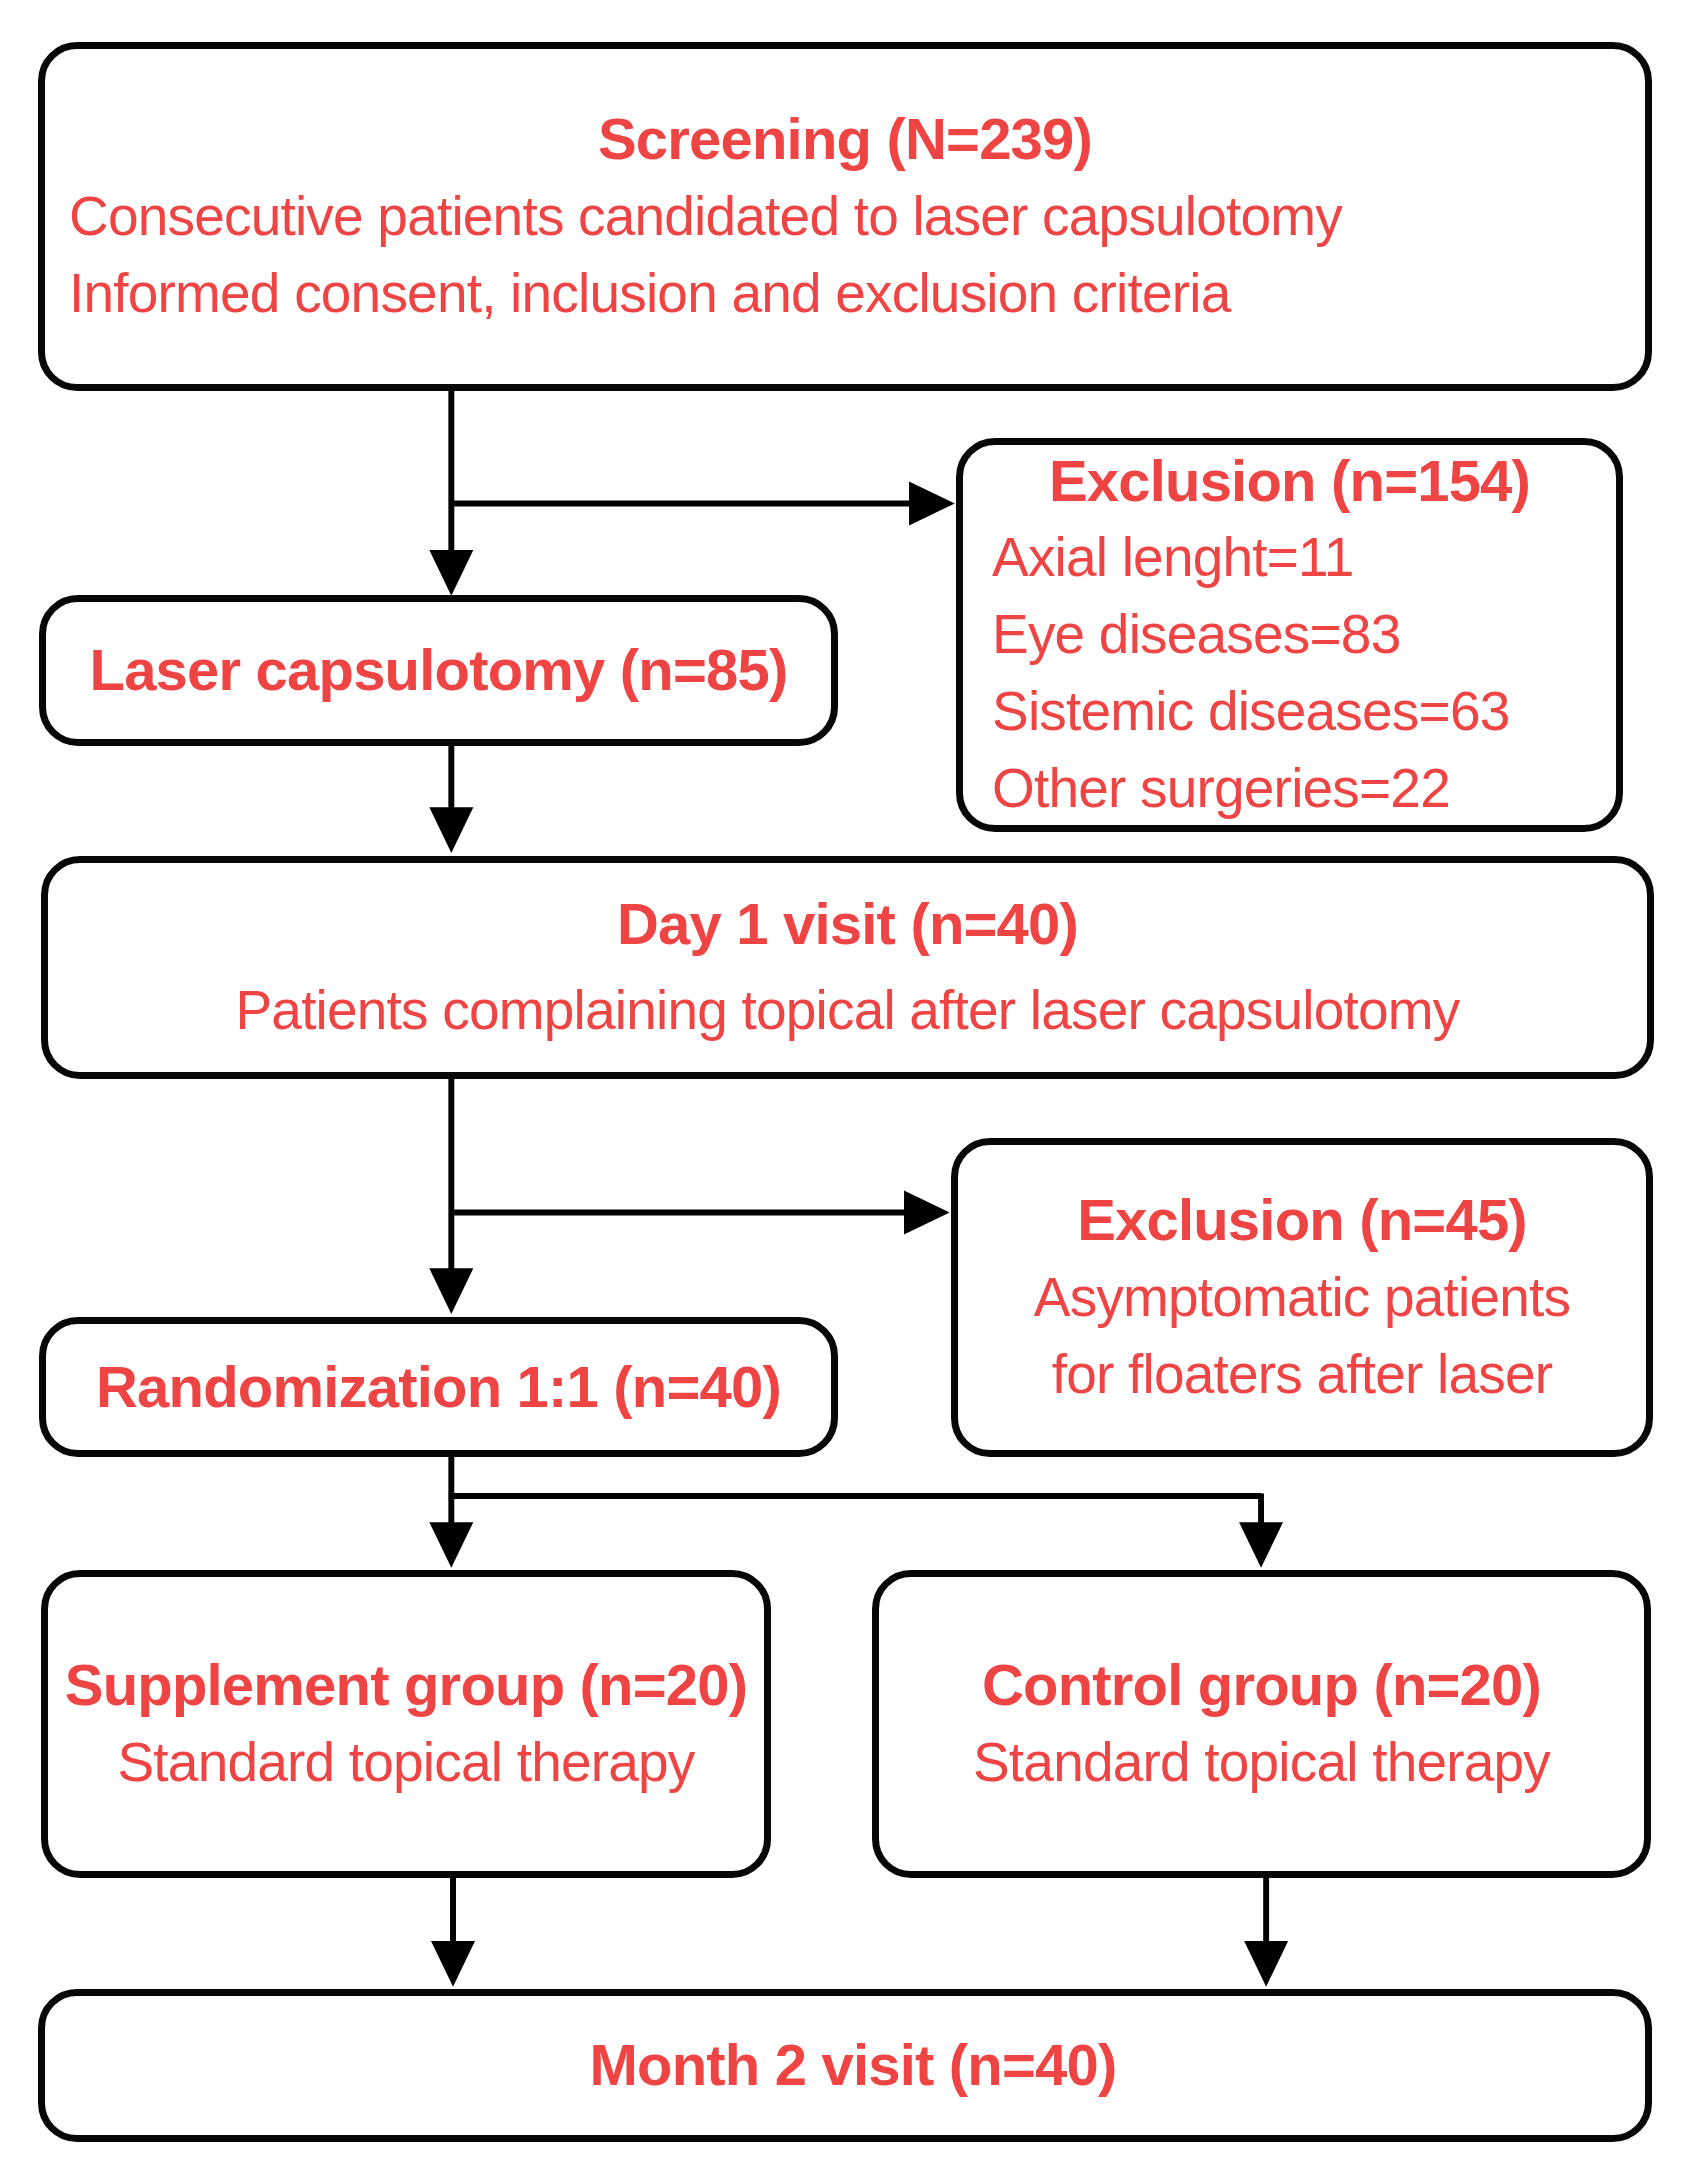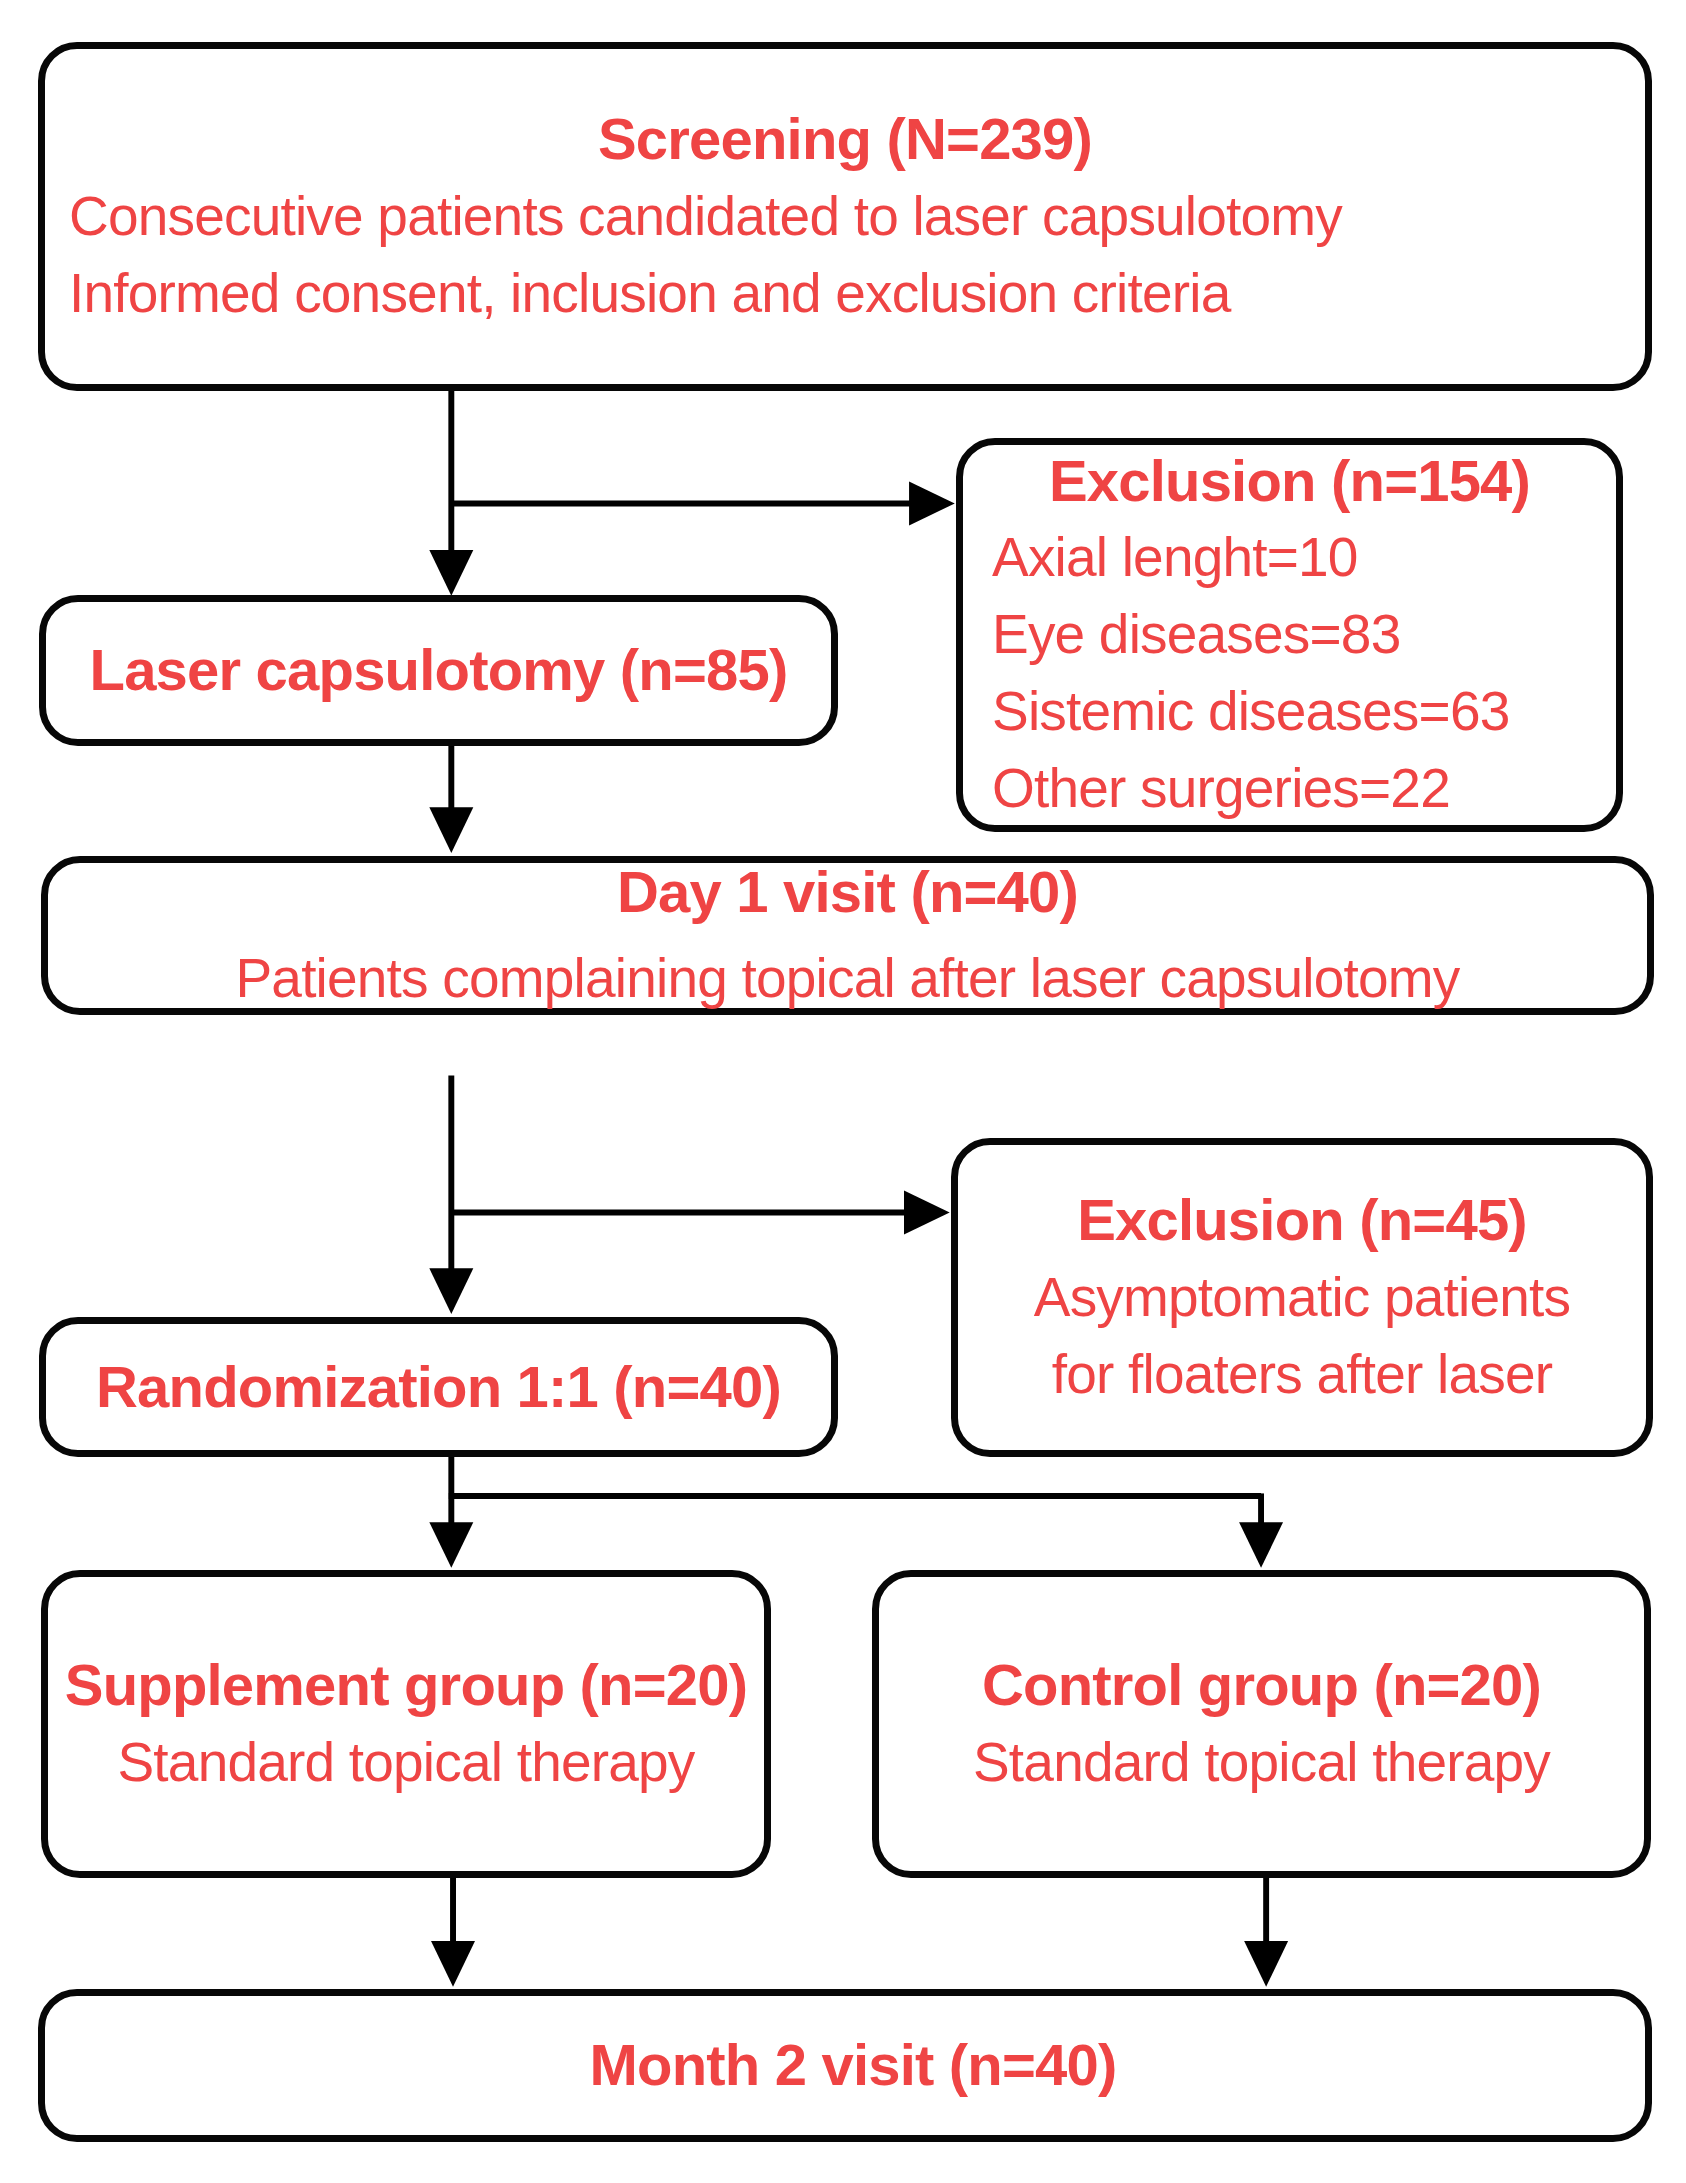--- a/index.html
+++ b/index.html
@@ -53,21 +53,21 @@
     align-items: flex-start;
   }
   .ital { font-style: italic; }
 
   
   #box-screening   { left: 38px;   top: 42px;   width: 1614px; height: 349px; padding: 6.8px 24px; }
   #box-screening .bt { width: 100%; }
   #box-exclusion1  { left: 956px; top: 438px;  width: 667px;  height: 394px; padding: 5.1px 29px; }
   #box-exclusion1 .bt { width: 100%; }
   #box-laser       { left: 39px;   top: 595px;  width: 799px;  height: 151px; }
-  #box-day1        { left: 41px;   top: 856px; width: 1613px; height: 159px; row-gap: 8.5px; }
+  #box-day1        { left: 41px;   top: 856px; width: 1613px; height: 223px; row-gap: 8.5px; }
   #box-exclusion2  { left: 951px; top: 1138px; width: 702px;  height: 319px; }
   #box-random      { left: 39px;   top: 1317px; width: 799px;  height: 140px; }
   #box-supplement  { left: 41px;   top: 1570px; width: 730px;  height: 308px; }
   #box-control     { left: 872px; top: 1570px; width: 779px;  height: 308px; }
   #box-month2      { left: 38px;   top: 1989px; width: 1614px; height: 153px; padding-left: 16px; }
 </style>
 </head>
 <body>
 
 <div class="canvas">
@@ -124,21 +124,21 @@
   </svg>
 
   <div class="fbox left-align-block" id="box-screening">
     <div class="bt">Screening (N=239)</div>
     <div class="bb">Consecutive patients candidated to laser capsulotomy</div>
     <div class="bb">Informed consent, inclusion and exclusion criteria</div>
   </div>
 
   <div class="fbox left-align-block" id="box-exclusion1">
     <div class="bt">Exclusion (n=154)</div>
-    <div class="bb">Axial lenght=10</div>
+    <div class="bb">Axial lenght=11</div>
     <div class="bb">Eye diseases=83</div>
     <div class="bb">Sistemic diseases=63</div>
     <div class="bb">Other surgeries=22</div>
   </div>
 
   <div class="fbox" id="box-laser">
     <div class="bt">Laser capsulotomy (n=85)</div>
   </div>
 
   <div class="fbox" id="box-day1">

